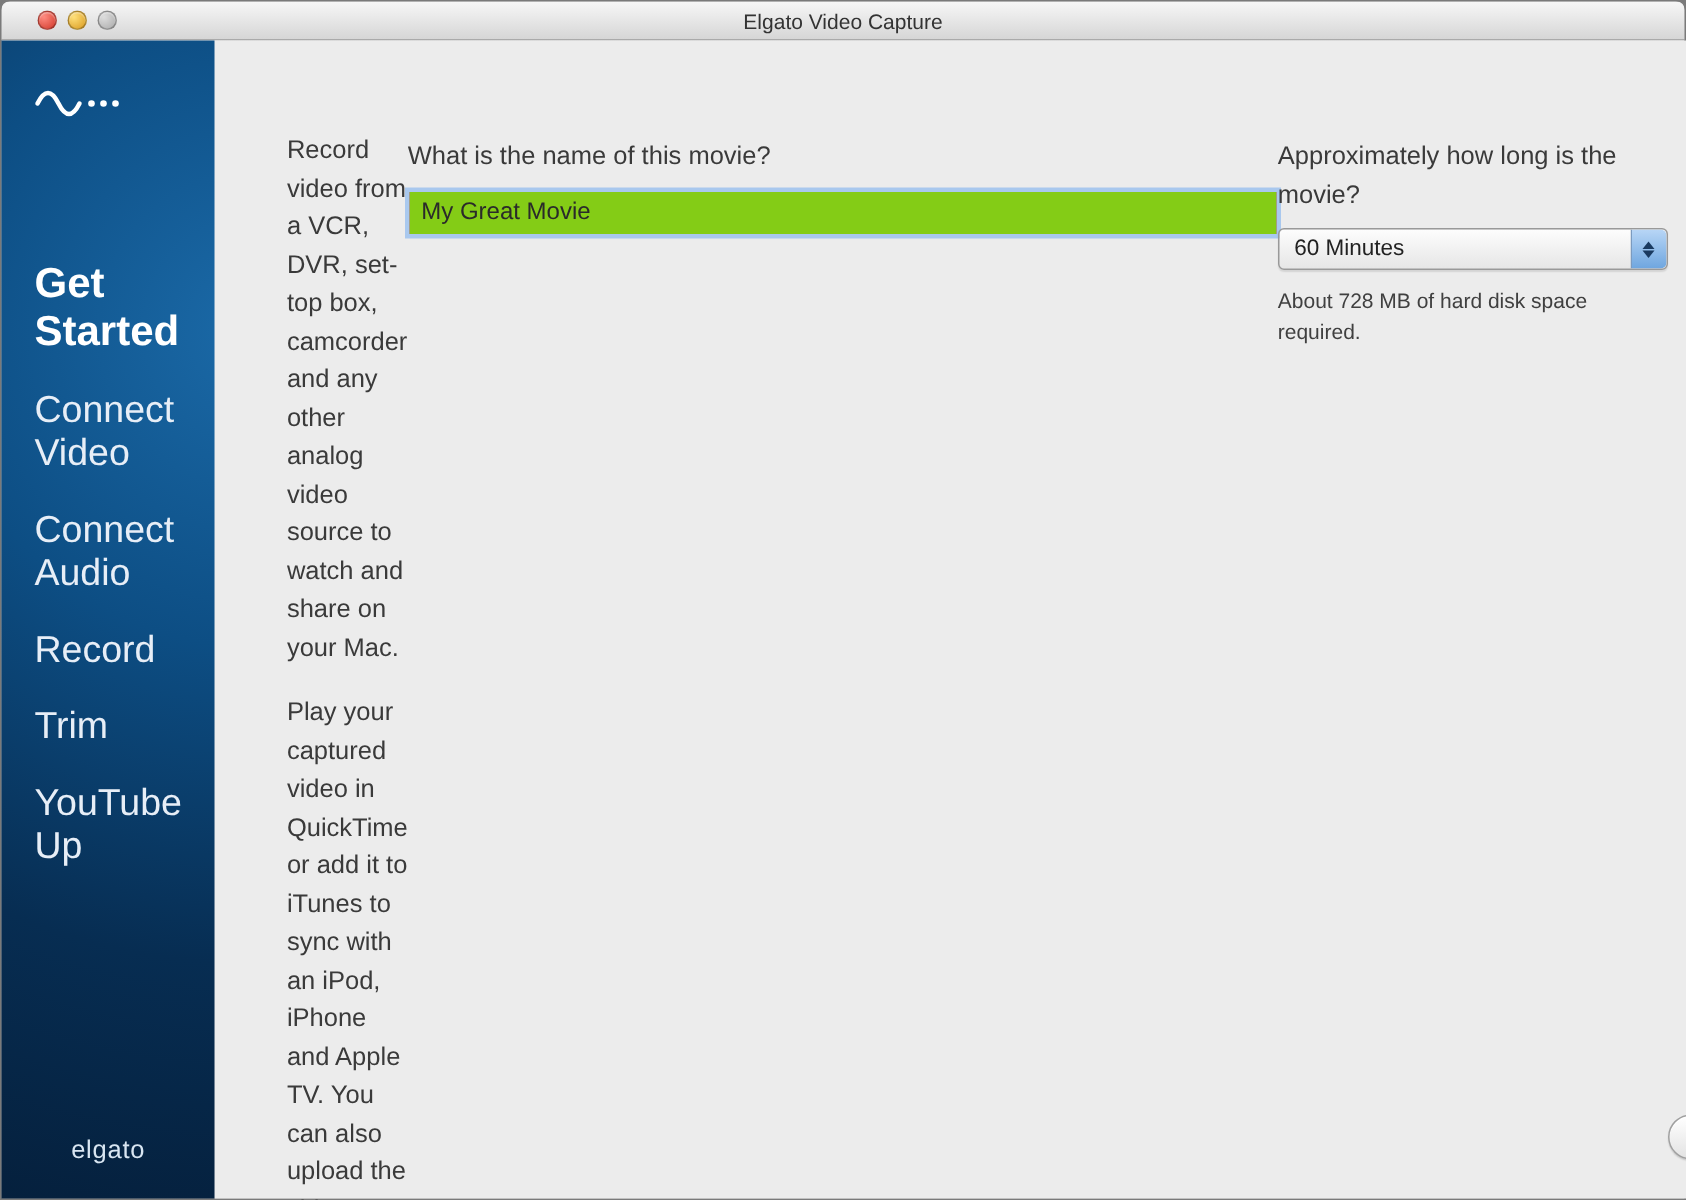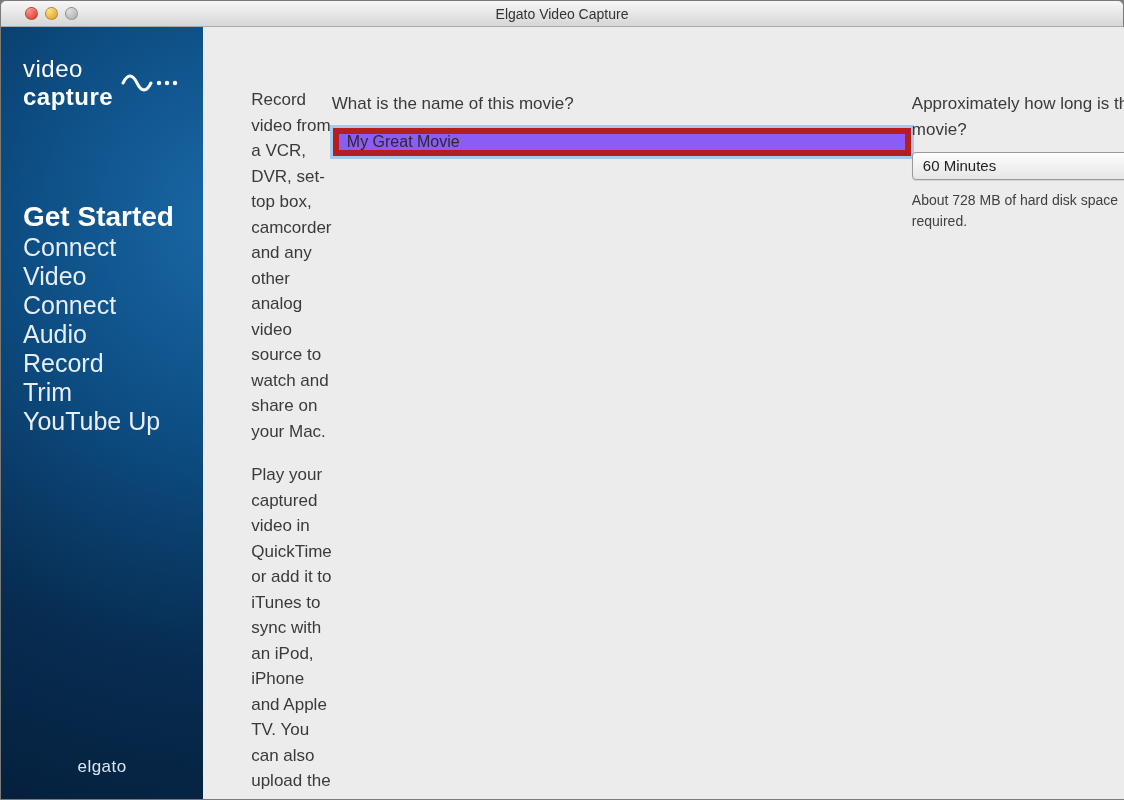--- a/index.html
+++ b/index.html
@@ -73,21 +73,21 @@
   gap: 8px;
   margin-bottom: 90px;
 }
 .sidebar-logo-text {
   font-size: 24px;
   font-weight: 300;
   letter-spacing: 0.5px;
 }
 .sidebar-logo-text b { font-weight: 600; }
 .sidebar-logo-wave svg { display: block; }
-.sidebar-items { display: flex; flex-direction: column; }
+.sidebar-items { display: flex; flex-direction: column; gap: 22px; }
 .sidebar-item {
   font-size: 25px;
   color: #e7eef7;
   cursor: pointer;
 }
 .sidebar-item.active {
   font-size: 28px;
   font-weight: 600;
   color: #ffffff;
 }
@@ -109,22 +109,22 @@
   line-height: 1.5;
 }
 .intro p { margin-bottom: 18px; max-width: 740px; }
 .field { margin-top: 4px; }
 .field-label { display: block; margin-bottom: 10px; font-size: 17px; color: #3a3a3a; }
 .text-input {
   width: 580px;
   height: 30px;
   padding: 3px 8px;
   font-size: 16px;
-  border: 7px solid #b91c1c;
-  background: #8b5cf6;
+  border: 1px solid #b91c1c;
+  background: #84cc16;
   outline: 3px solid #a9c8ee;
   outline-offset: -1px;
   color: #2a2a2a;
 }
 .select-wrap {
   display: inline-flex;
   align-items: center;
   width: 260px;
   height: 28px;
   background: linear-gradient(#fdfdfd, #e6e6e6);
@@ -194,24 +194,20 @@
     <div class="traffic-lights">
       <div class="tl red"></div>
       <div class="tl yellow"></div>
       <div class="tl dim"></div>
     </div>
     <div class="titlebar-title">Elgato Video Capture</div>
   </div>
   <div class="body">
     <aside class="sidebar">
       <div class="sidebar-logo">
-        <span class="sidebar-logo-text">
-          <span>video</span>
-          <b>capture</b>
-        </span>
         <span class="sidebar-logo-wave">
           <svg width="60" height="28" viewBox="0 0 60 28">
             <path d="M2 14 Q9 0 16 14 T30 14" fill="none" stroke="#fff" stroke-width="3" stroke-linecap="round"></path>
             <circle cx="38" cy="14" r="2.2" fill="#fff"></circle>
             <circle cx="46" cy="14" r="2.2" fill="#fff"></circle>
             <circle cx="54" cy="14" r="2.2" fill="#fff"></circle>
           </svg>
         </span>
       </div>
       <nav class="sidebar-items">

